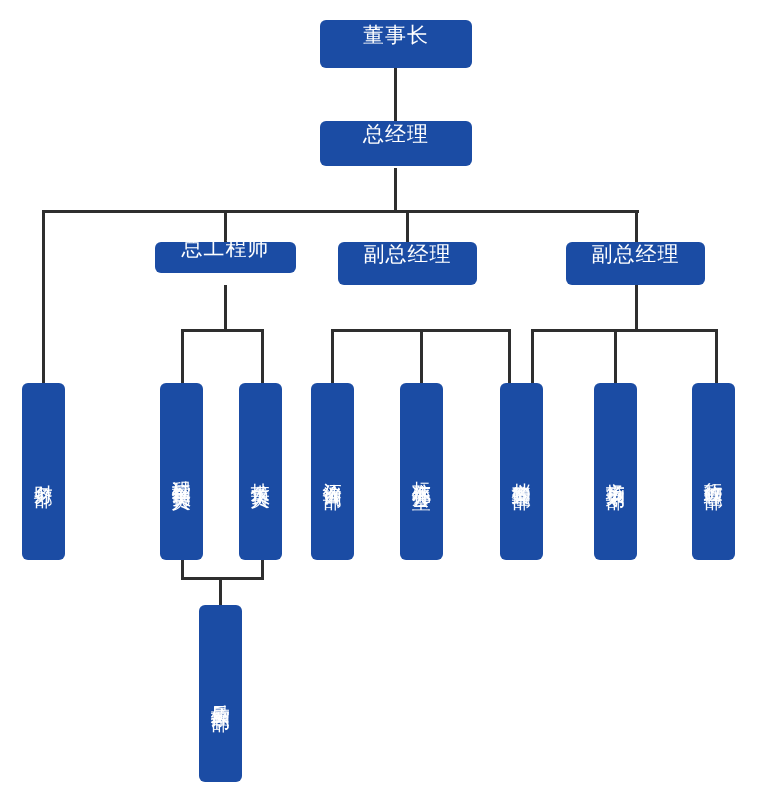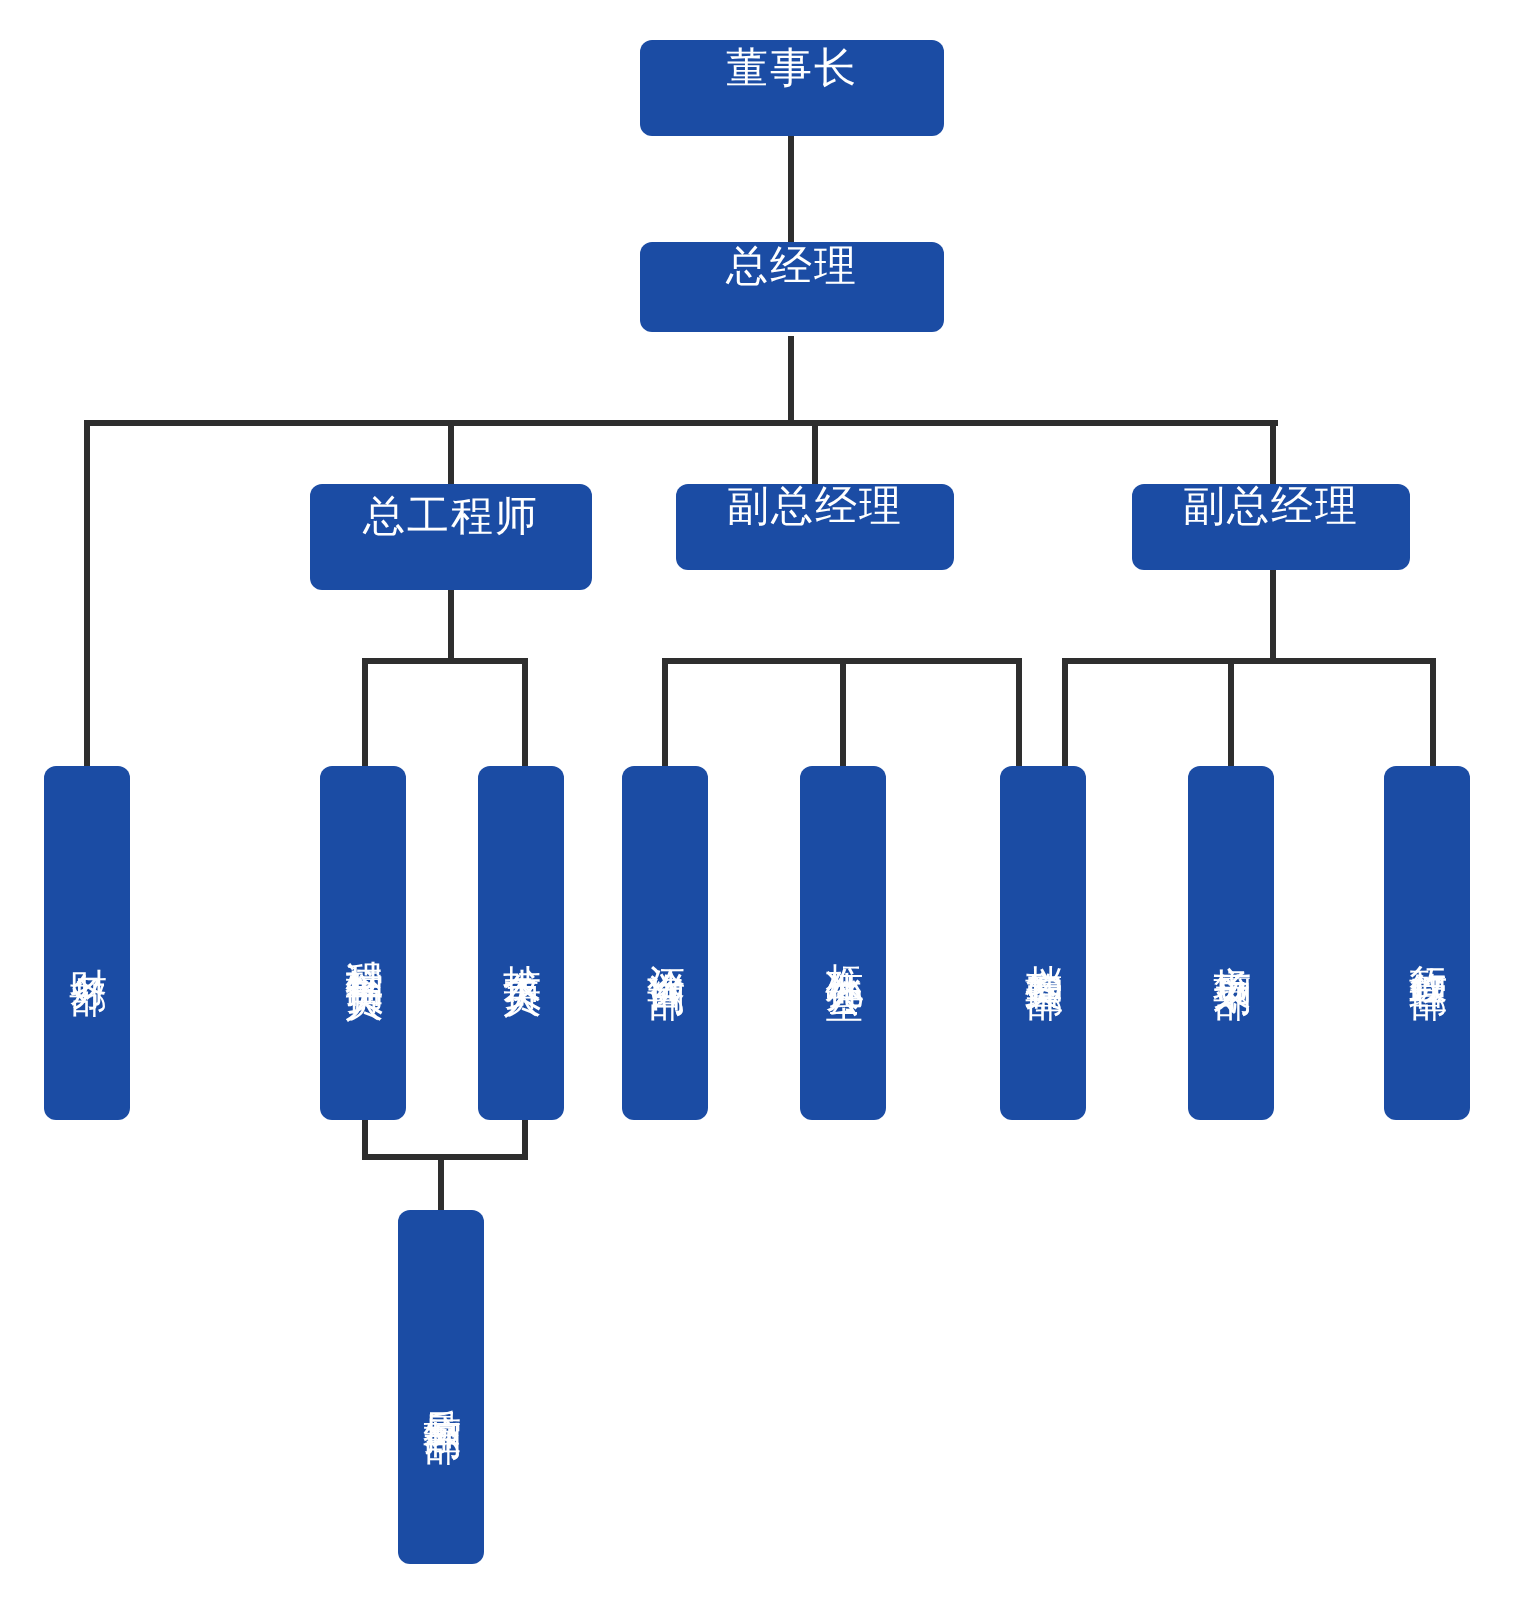--- a/index.html
+++ b/index.html
@@ -81,21 +81,21 @@
 
   <div class="connector v" style="left:181px; top:560px; height:20px;"></div>
   <div class="connector v" style="left:261px; top:560px; height:20px;"></div>
   <div class="connector h" style="left:181px; top:577px; width:83px;"></div>
   <div class="connector v" style="left:219px; top:577px; height:30px;"></div>
 
   <div class="node horiz" style="left:320px; top:20px; width:152px; height:48px;">董事长</div>
 
   <div class="node horiz" style="left:320px; top:121px; width:152px; height:45px;">总经理</div>
 
-  <div class="node horiz" style="left:155px; top:242px; width:141px; height:53px;">总工程师</div>
+  <div class="node horiz" style="left:155px; top:242px; width:141px; height:31px;">总工程师</div>
 
   <div class="node horiz" style="left:338px; top:242px; width:139px; height:43px;">副总经理</div>
 
   <div class="node horiz" style="left:566px; top:242px; width:139px; height:43px;">副总经理</div>
 
   <div class="node vert" style="left:22px; top:383px; width:43px; height:177px;">财务部</div>
 
   <div class="node vert" style="left:160px; top:383px; width:43px; height:177px;">过程控制负责人</div>
 
   <div class="node vert" style="left:239px; top:383px; width:43px; height:177px;">技术负责人</div>

